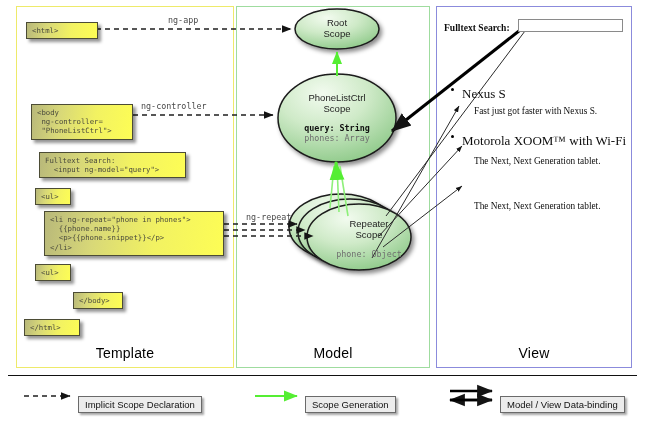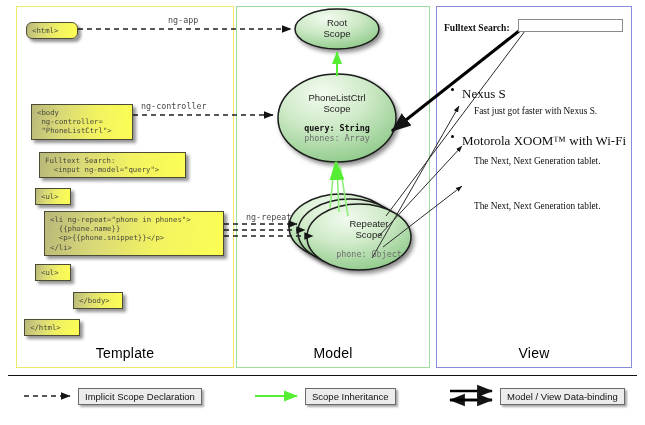--- a/index.html
+++ b/index.html
@@ -65,20 +65,21 @@
   .phone-bullet{position:absolute;left:-11px;top:4px;width:3px;height:3px;background:#000;border-radius:50%;}
   .phone-snippet{position:absolute;left:474px;font-size:9.3px;white-space:nowrap;}
 
   
   #legend-rule{position:absolute;left:8px;top:375px;width:629px;height:0;border-top:1.6px solid #111;}
   .legend-box{
     position:absolute;background:#ececec;border:1.2px solid #6a6a6a;
     box-shadow:2px 2px 2px rgba(0,0,0,.35);
     font-size:9.5px;color:#111;padding:2px 6px;white-space:nowrap;
     box-sizing:border-box;
+    margin-top:8px;
   }
 </style>
 </head>
 <body>
 
 <div id="stage">
 
   <div class="panel" id="panel-model">
     <div class="panel-label">Model</div>
   </div>
@@ -141,21 +142,21 @@
 
     <path d="M372,258 L459,106" stroke="#2b2b2b" stroke-width="1" fill="none" marker-end="url(#mBlackThin)"></path>
 
     <path d="M24,396 L70,396" stroke="#1f1f1f" stroke-width="1.5" fill="none" stroke-dasharray="5,4" marker-end="url(#mBlack)"></path>
     <path d="M255,396 L297,396" stroke="#55ee33" stroke-width="2.2" fill="none" marker-end="url(#mGreen)"></path>
     <path d="M450,391 L492,391" stroke="#000" stroke-width="2.4" fill="none" marker-end="url(#mBlack)"></path>
     <path d="M492,400 L450,400" stroke="#000" stroke-width="2.4" fill="none" marker-end="url(#mBlack)"></path>
     <path d="M450,400 L492,400" stroke="#000" stroke-width="2.4" fill="none" marker-end="url(#mBlack)"></path>
   </svg>
 
-  <div class="codebox" id="cb-html-open" style="left:26px;top:22px;width:52px;border-radius:6px;">&lt;html&gt;</div>
+  <div class="codebox" id="cb-html-open" style="left:26px;top:22px;width:72px;">&lt;html&gt;</div>
 
   <div class="codebox" id="cb-body-open" style="left:31px;top:104px;width:102px;">&lt;body
  ng-controller=
  "PhoneListCtrl"&gt;</div>
 
   <div class="codebox" id="cb-search" style="left:39px;top:152px;width:147px;">Fulltext Search:
   &lt;input ng-model="query"&gt;</div>
 
   <div class="codebox" id="cb-ul-open" style="left:35px;top:188px;width:36px;">&lt;ul&gt;</div>
 
@@ -207,16 +208,16 @@
     <span class="phone-bullet"></span>
     <span class="phone-name">Motorola XOOM™  with Wi-Fi</span>
   </div>
   <div class="phone-snippet view-serif" style="top:156px;">The Next, Next Generation tablet.</div>
 
   <div class="phone-snippet view-serif" style="top:201px;">The Next, Next Generation tablet.</div>
 
   <div id="legend-rule"></div>
 
   <div class="legend-box" style="left:78px;top:388px;">Implicit Scope Declaration</div>
-  <div class="legend-box" style="left:305px;top:388px;">Scope Inheritance</div>
+  <div class="legend-box" style="left:305px;top:388px;">Scope Generation</div>
   <div class="legend-box" style="left:500px;top:388px;">Model / View Data-binding</div>
 
 </div>
 
 </body></html>

